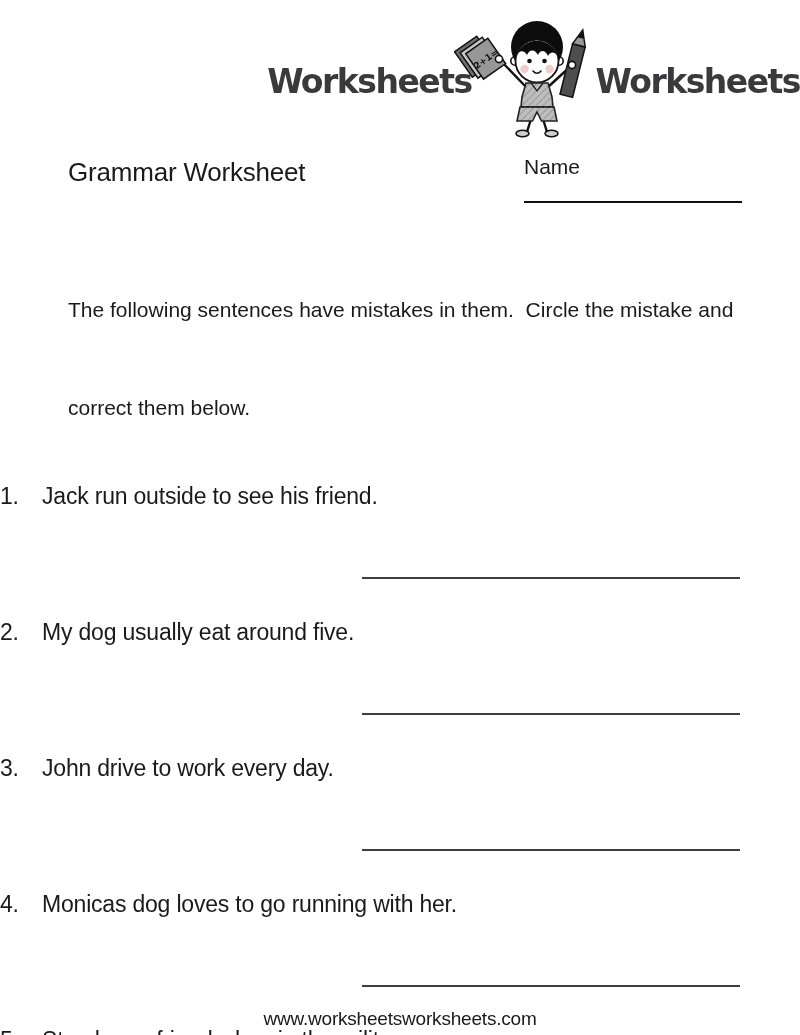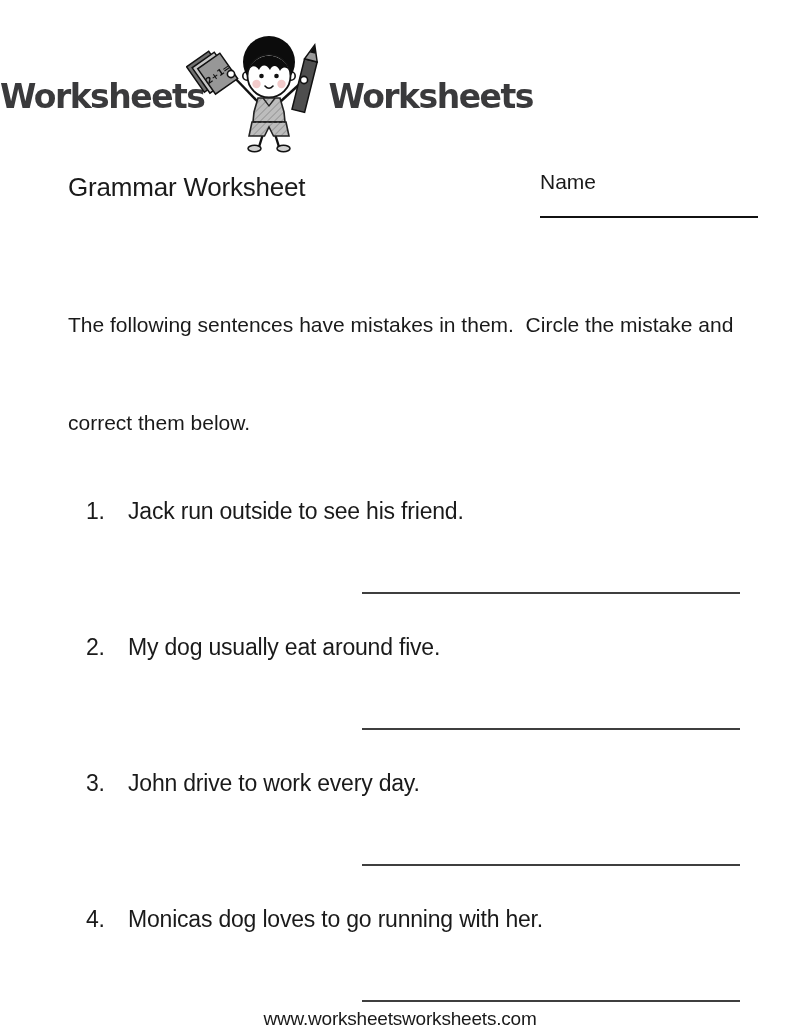--- a/index.html
+++ b/index.html
@@ -10,41 +10,41 @@
     position: relative;
     overflow: hidden;
     font-family: "Liberation Sans", sans-serif;
     color: #1a1a1a;
   }
 
   
   .logo-row {
     display: flex;
     align-items: flex-start;
-    justify-content: flex-start;
-    padding-top: 18px;
+    justify-content: flex-end;
+    padding-top: 3px;
     height: 140px;
   }
   .logo-text {
     font-family: "DejaVu Sans", sans-serif;
     font-weight: bold;
     font-size: 33px;
     letter-spacing: -1.5px;
     color: #3a3a3c;
     margin-top: 62px;
     line-height: 1;
   }
   .logo-mascot { margin: 0 -18px; flex: none; }
 
   
   .title-row {
     display: flex;
     justify-content: space-between;
     align-items: flex-start;
-    padding: 14px 42px 0 68px;
+    padding: 14px 58px 0 68px;
     gap: 19px;
   }
   .page-title {
     font-size: 26px;
     font-weight: 400;
     margin: 0;
     letter-spacing: -0.2px;
   }
   .name-group {
     display: flex;
@@ -66,21 +66,20 @@
     margin: 26px 60px 0 68px;
     font-size: 21px;
     line-height: 1.55;
     white-space: pre-wrap;
   }
 
   
   .items { margin-top: 24px; }
   .item { margin-bottom: 38px; }
   .sentence-row {
-    padding-left: 86px;
     font-size: 23px;
     line-height: 30px;
     letter-spacing: -0.2px;
   }
   .item-number {
     display: inline-block;
     width: 42px;
   }
   .answer-line {
     margin-left: 362px;

